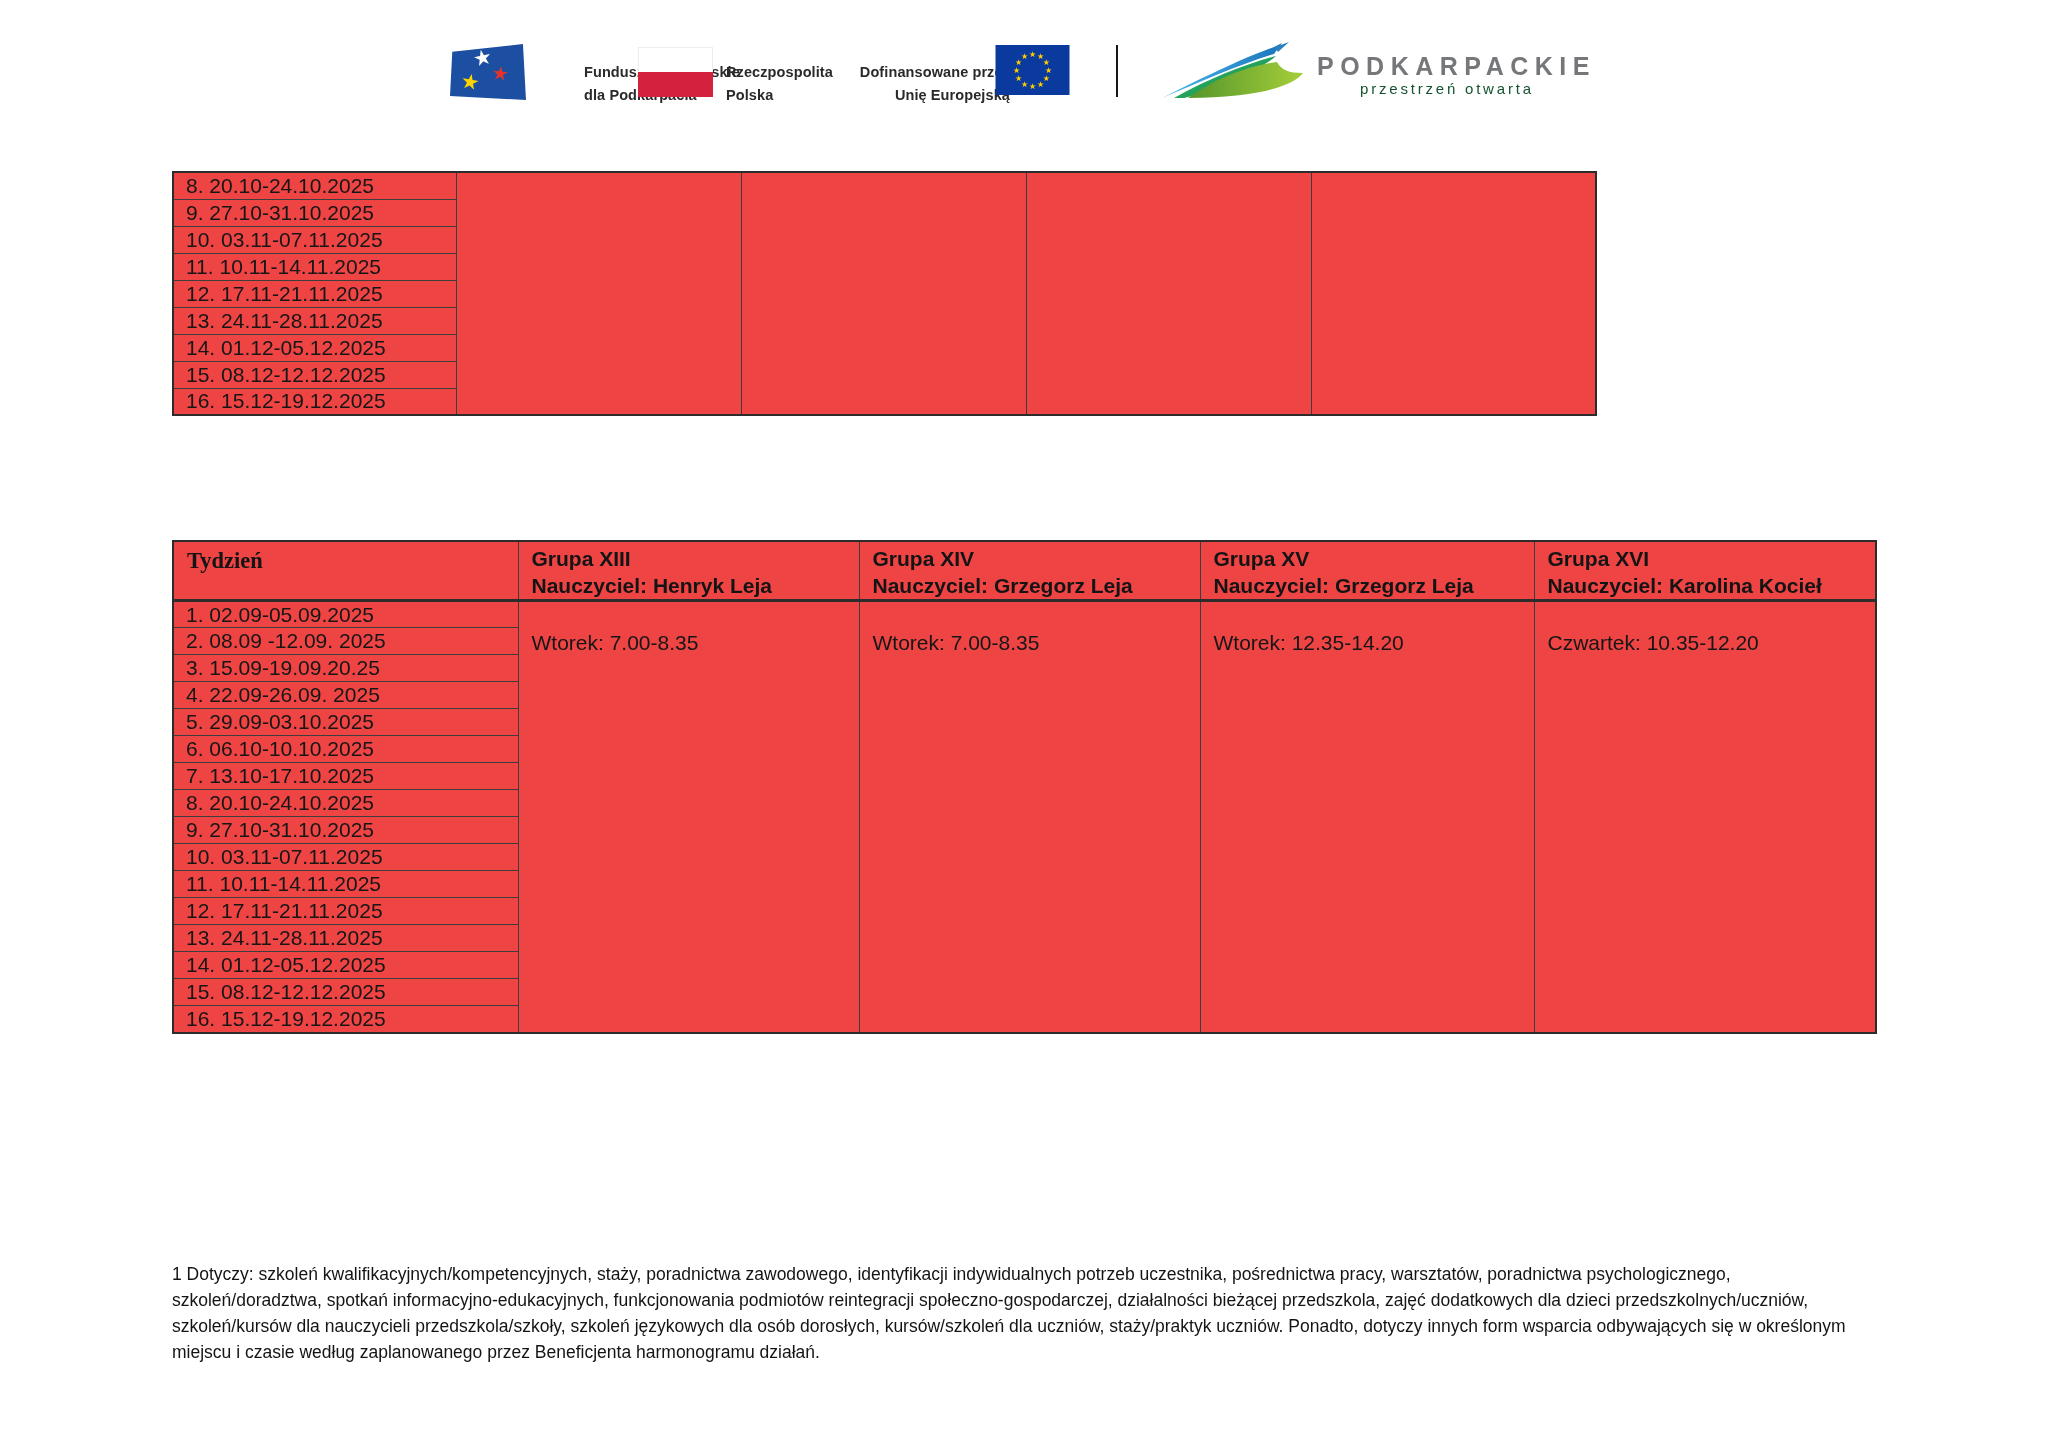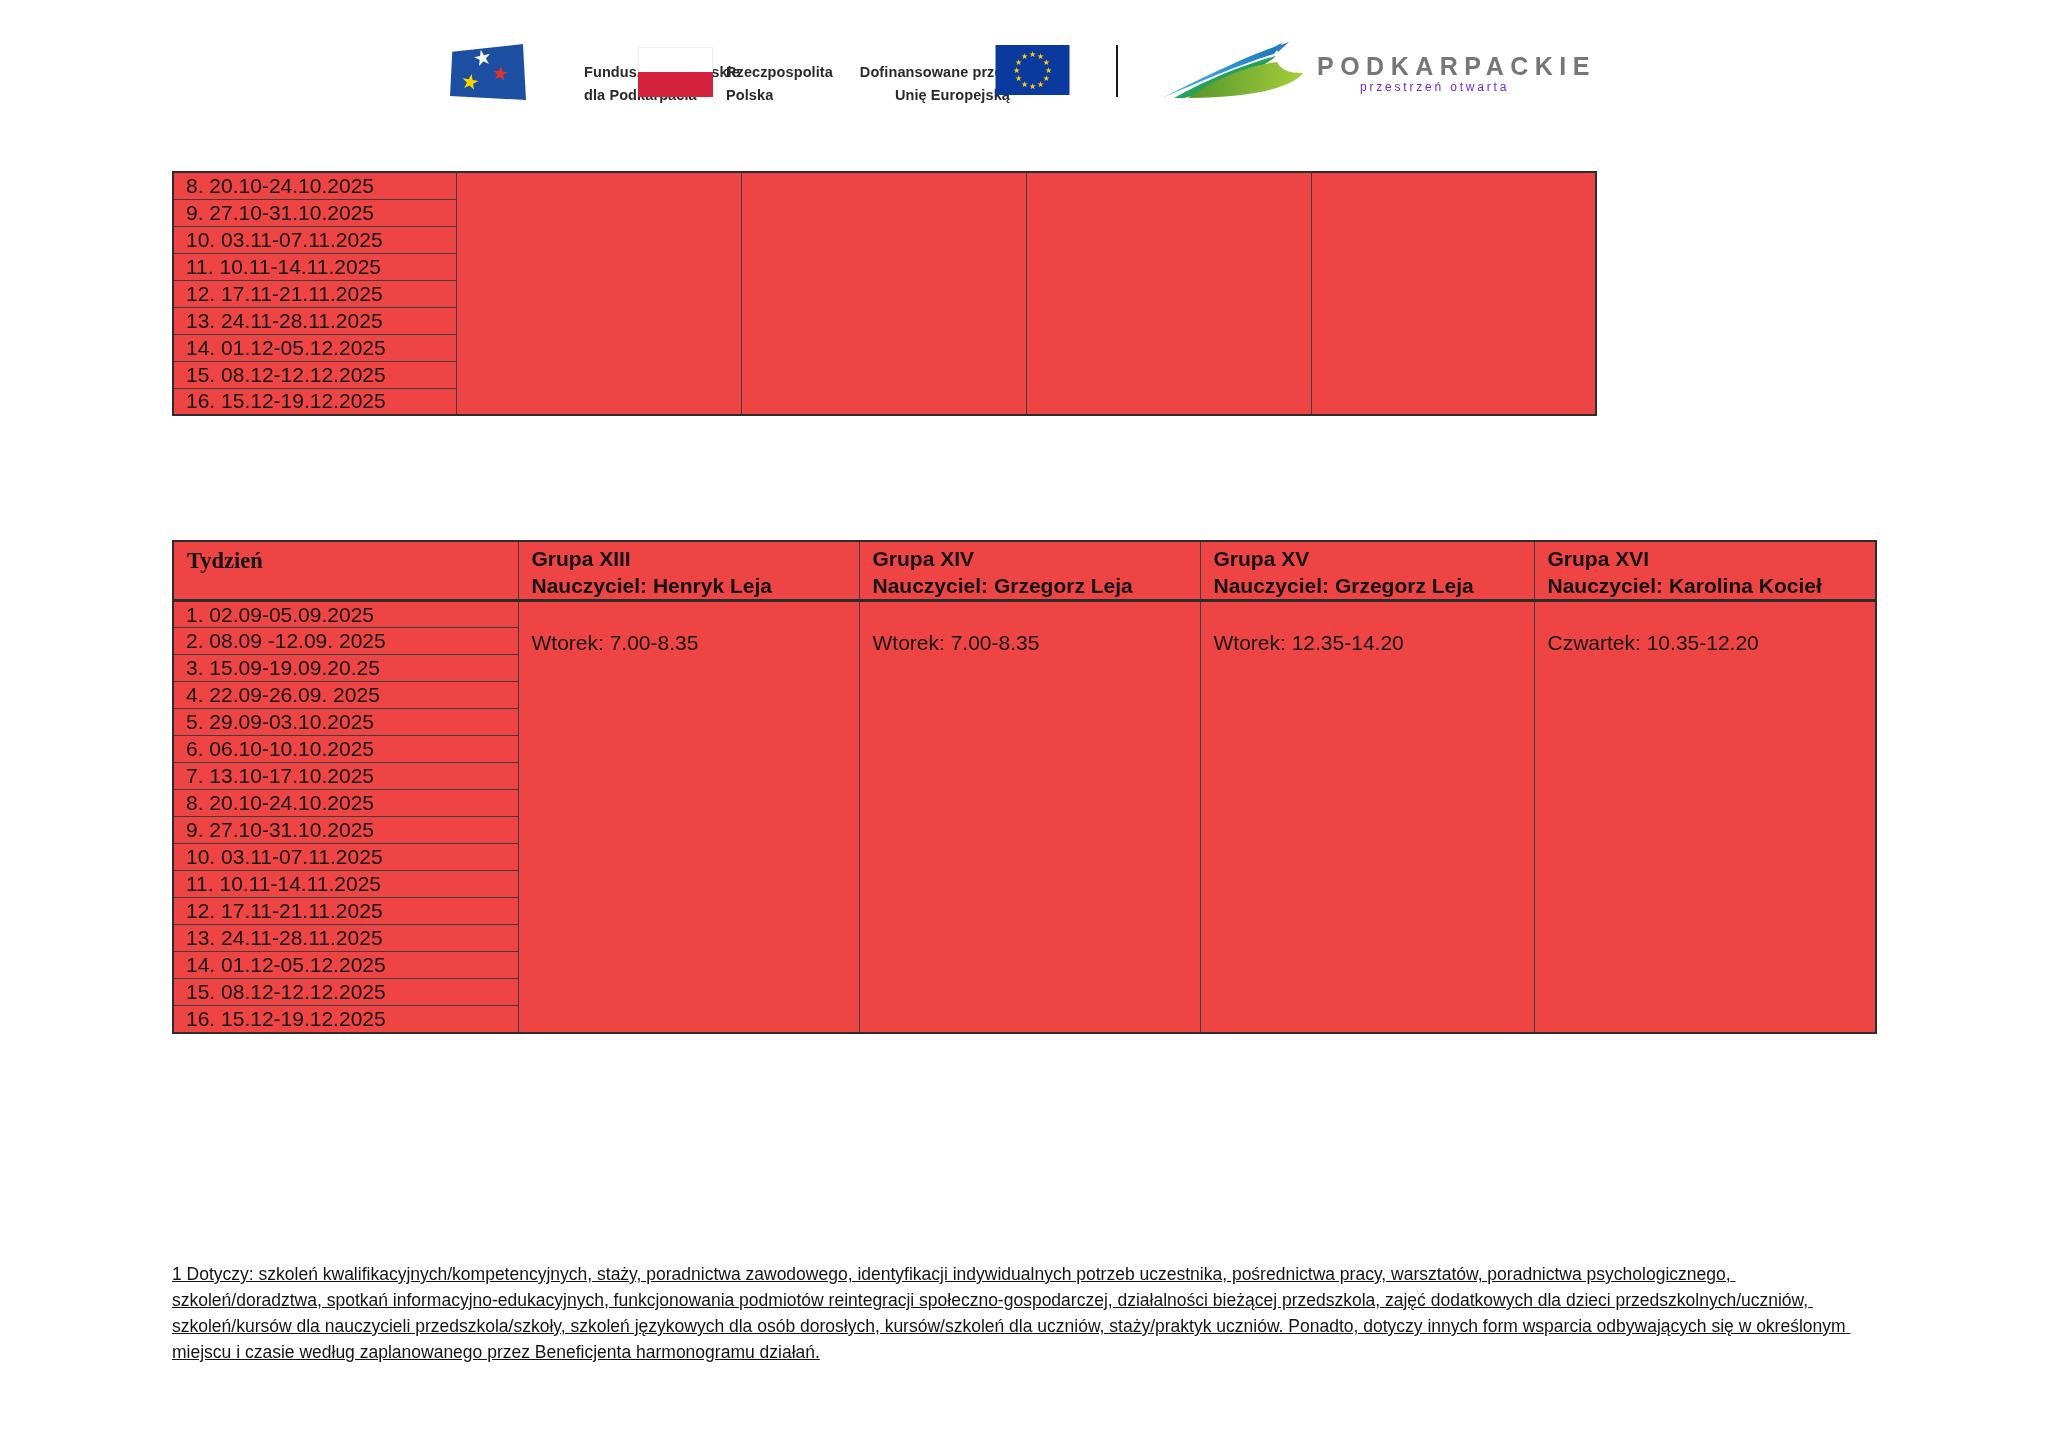--- a/index.html
+++ b/index.html
@@ -28,43 +28,43 @@
   .pl-flag .half-top{height:25px;background:#ffffff;border:1px solid #ededed;border-bottom:none;box-sizing:border-box;}
   .pl-flag .half-bottom{height:25px;background:#d4213d;}
 
   .eu-flag{position:absolute;left:995px;top:45px;}
 
   .logo-divider{position:absolute;left:1116px;top:45px;width:2px;height:52px;background:#161616;}
 
   .pk-swoosh{position:absolute;left:1162px;top:42px;}
   .pk-title{position:absolute;left:1317px;top:52px;font-size:25px;letter-spacing:6.5px;
     color:#76777a;font-weight:700;white-space:nowrap;}
-  .pk-sub{position:absolute;left:1360px;top:80px;font-size:12px;letter-spacing:2.8px;
-    color:#6d28d9;white-space:nowrap;}
+  .pk-sub{position:absolute;left:1360px;top:80px;font-size:15px;letter-spacing:2.8px;
+    color:#14532d;white-space:nowrap;}
 
   
   table{border-collapse:collapse;table-layout:fixed;position:absolute;background:#ef4444;}
   td,th{border:1.5px solid #3d3d3d;box-sizing:border-box;}
   #table1{left:172px;top:171px;width:1423px;border:2px solid #2c2c2c;}
   #table2{left:172px;top:540px;width:1703px;border:2px solid #2c2c2c;}
 
   .week-cell{height:27px;padding:0 4px 0 12px;font-size:21px;vertical-align:middle;
     white-space:nowrap;color:#161616;}
   .span-cell{vertical-align:top;padding:29px 6px 0 13px;font-size:21px;color:#161616;white-space:nowrap;}
 
   #table2 thead th{height:51px;vertical-align:top;text-align:left;
     padding:3px 8px 0 13px;font-size:21px;font-weight:700;color:#141414;
     border-bottom:3px solid #2c2c2c;white-space:nowrap;}
   #table2 thead th.tydzien{font-family:"Liberation Serif",serif;font-size:22.5px;padding-top:6px;}
   .g-name,.g-teacher{line-height:27px;}
 
   
   .footnotes{position:absolute;left:172px;top:1261px;width:1708px;
     font-size:17.5px;line-height:26px;color:#141414;}
-  .footnotes p{margin:0;white-space:pre-wrap;text-decoration:underline;}
+  .footnotes p{margin:0;white-space:pre-wrap;}
 </style>
 </head>
 <body>
 
 <div class="page">
 
   <div>
 
     <div class="fe-flag">
       <span class="fs fs-w">★</span>

